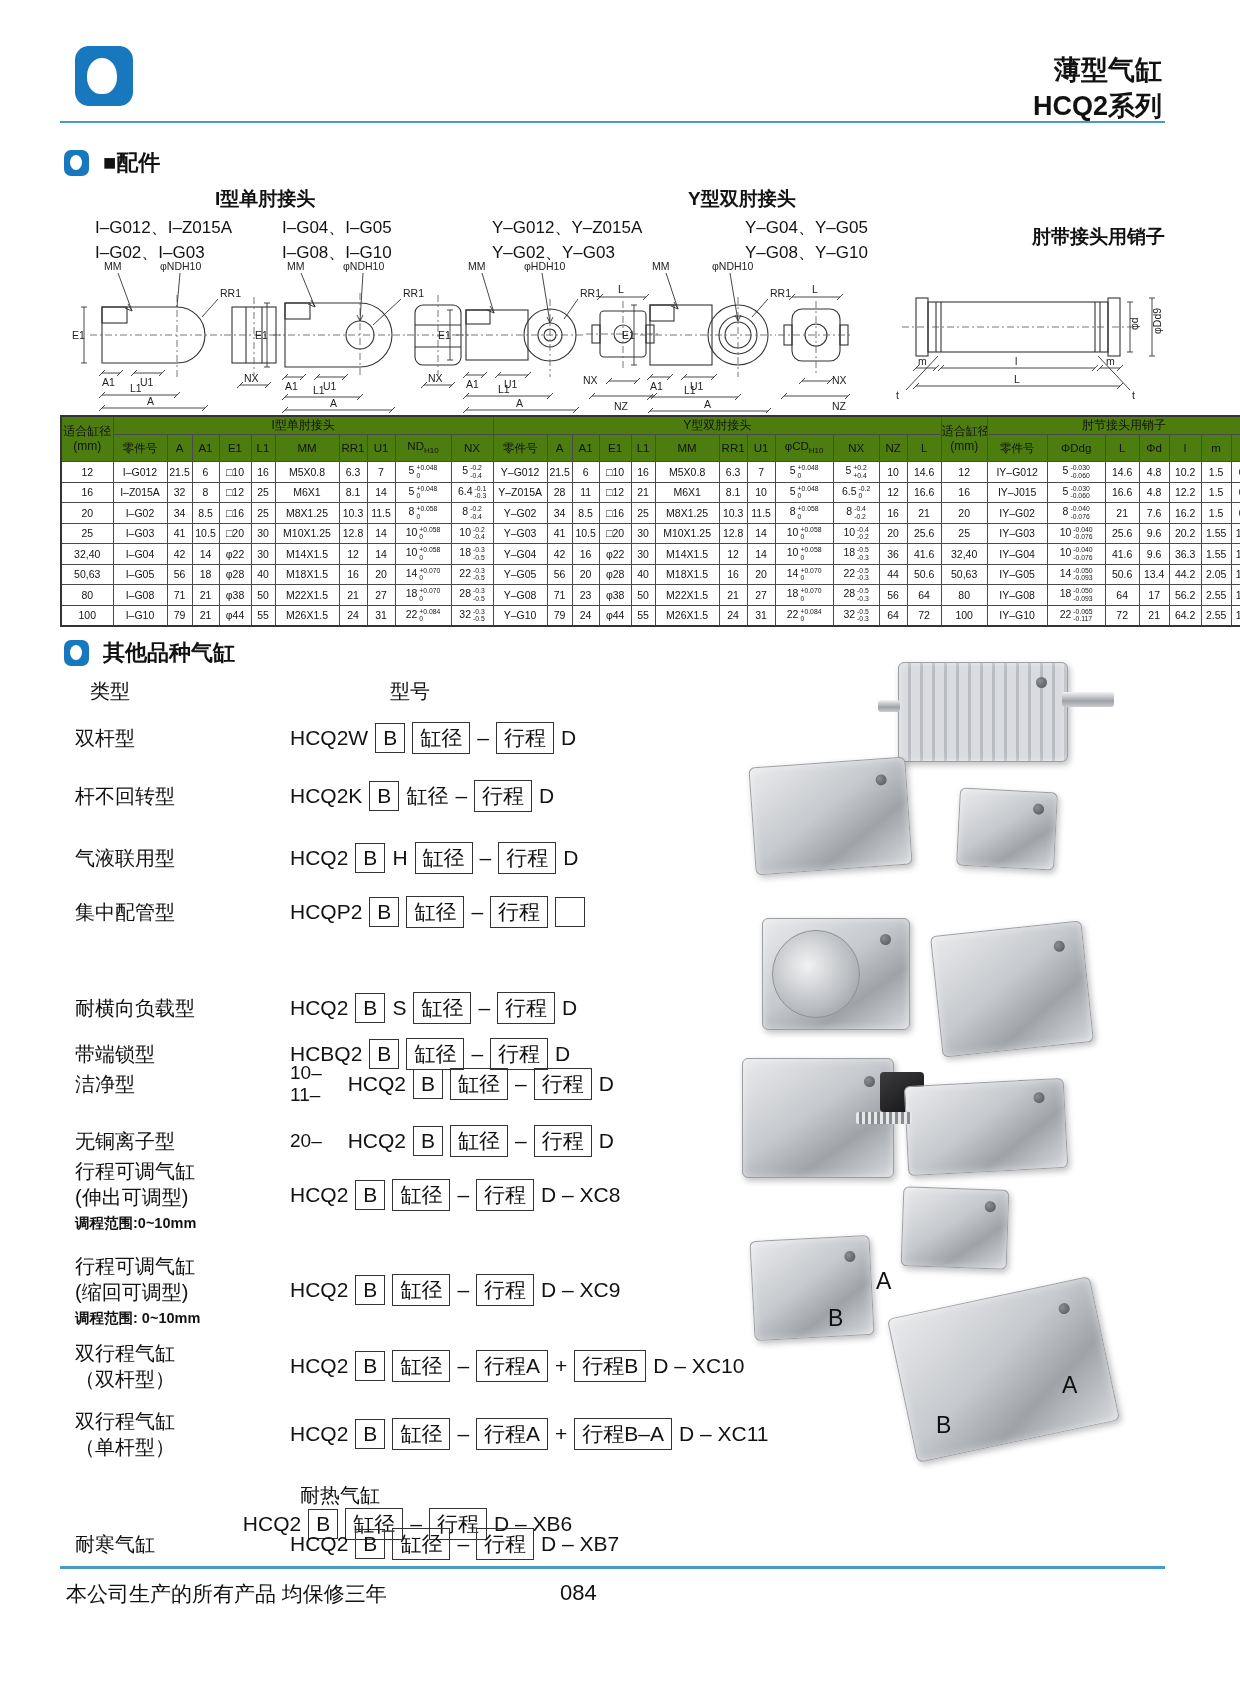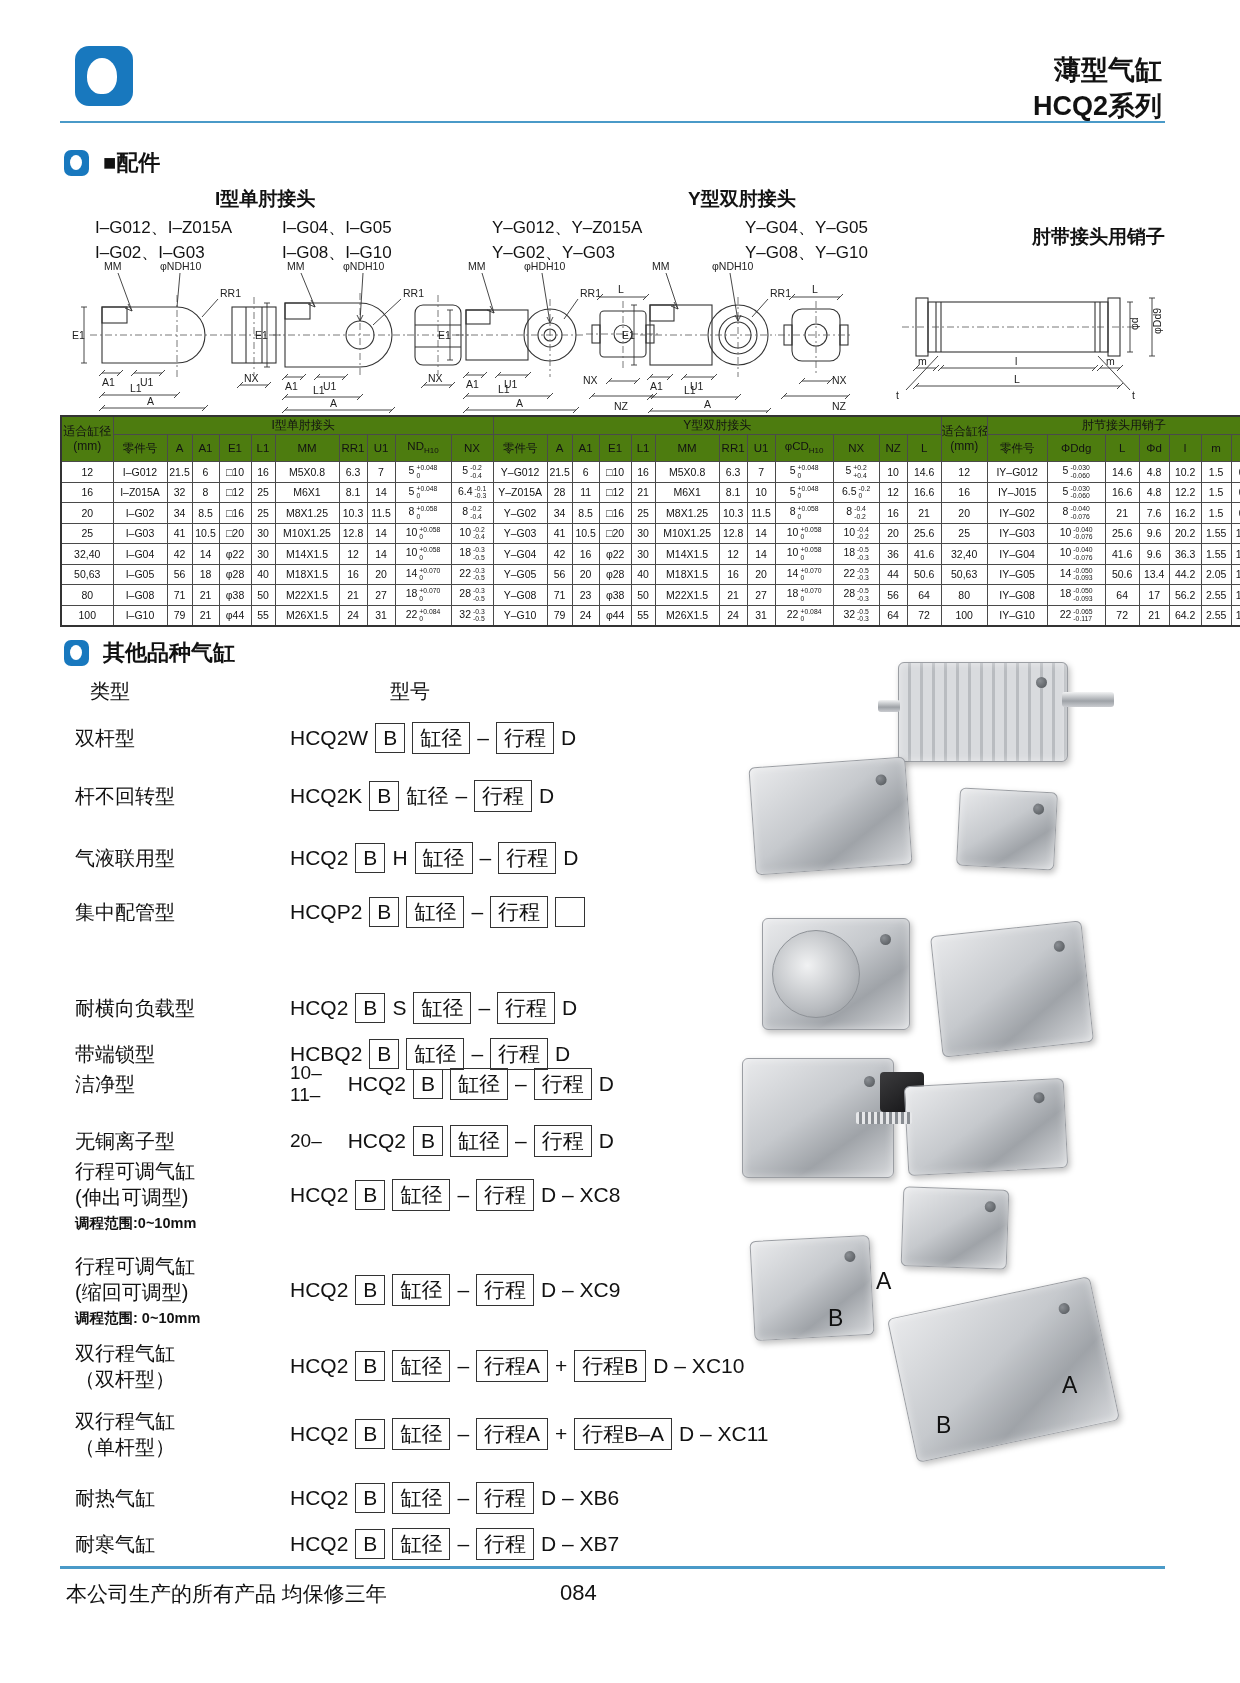--- a/index.html
+++ b/index.html
@@ -927,21 +927,21 @@
         <span class="tok">HCQ2</span>
         <span class="tok box">B</span>
         <span class="tok box">缸径</span>
         <span class="tok">–</span>
         <span class="tok box">行程A</span>
         <span class="tok">+</span>
         <span class="tok box">行程B–A</span>
         <span class="tok">D – XC11</span>
       </div>
     </div>
-    <div class="mrow" style="top: 1482px;">
+    <div class="mrow" style="top: 1482px; flex-direction: column;">
       <div class="mtype">
         <div>耐热气缸</div>
       </div>
       <div class="mcode">
         <span class="tok">HCQ2</span>
         <span class="tok box">B</span>
         <span class="tok box">缸径</span>
         <span class="tok">–</span>
         <span class="tok box">行程</span>
         <span class="tok">D – XB6</span>

